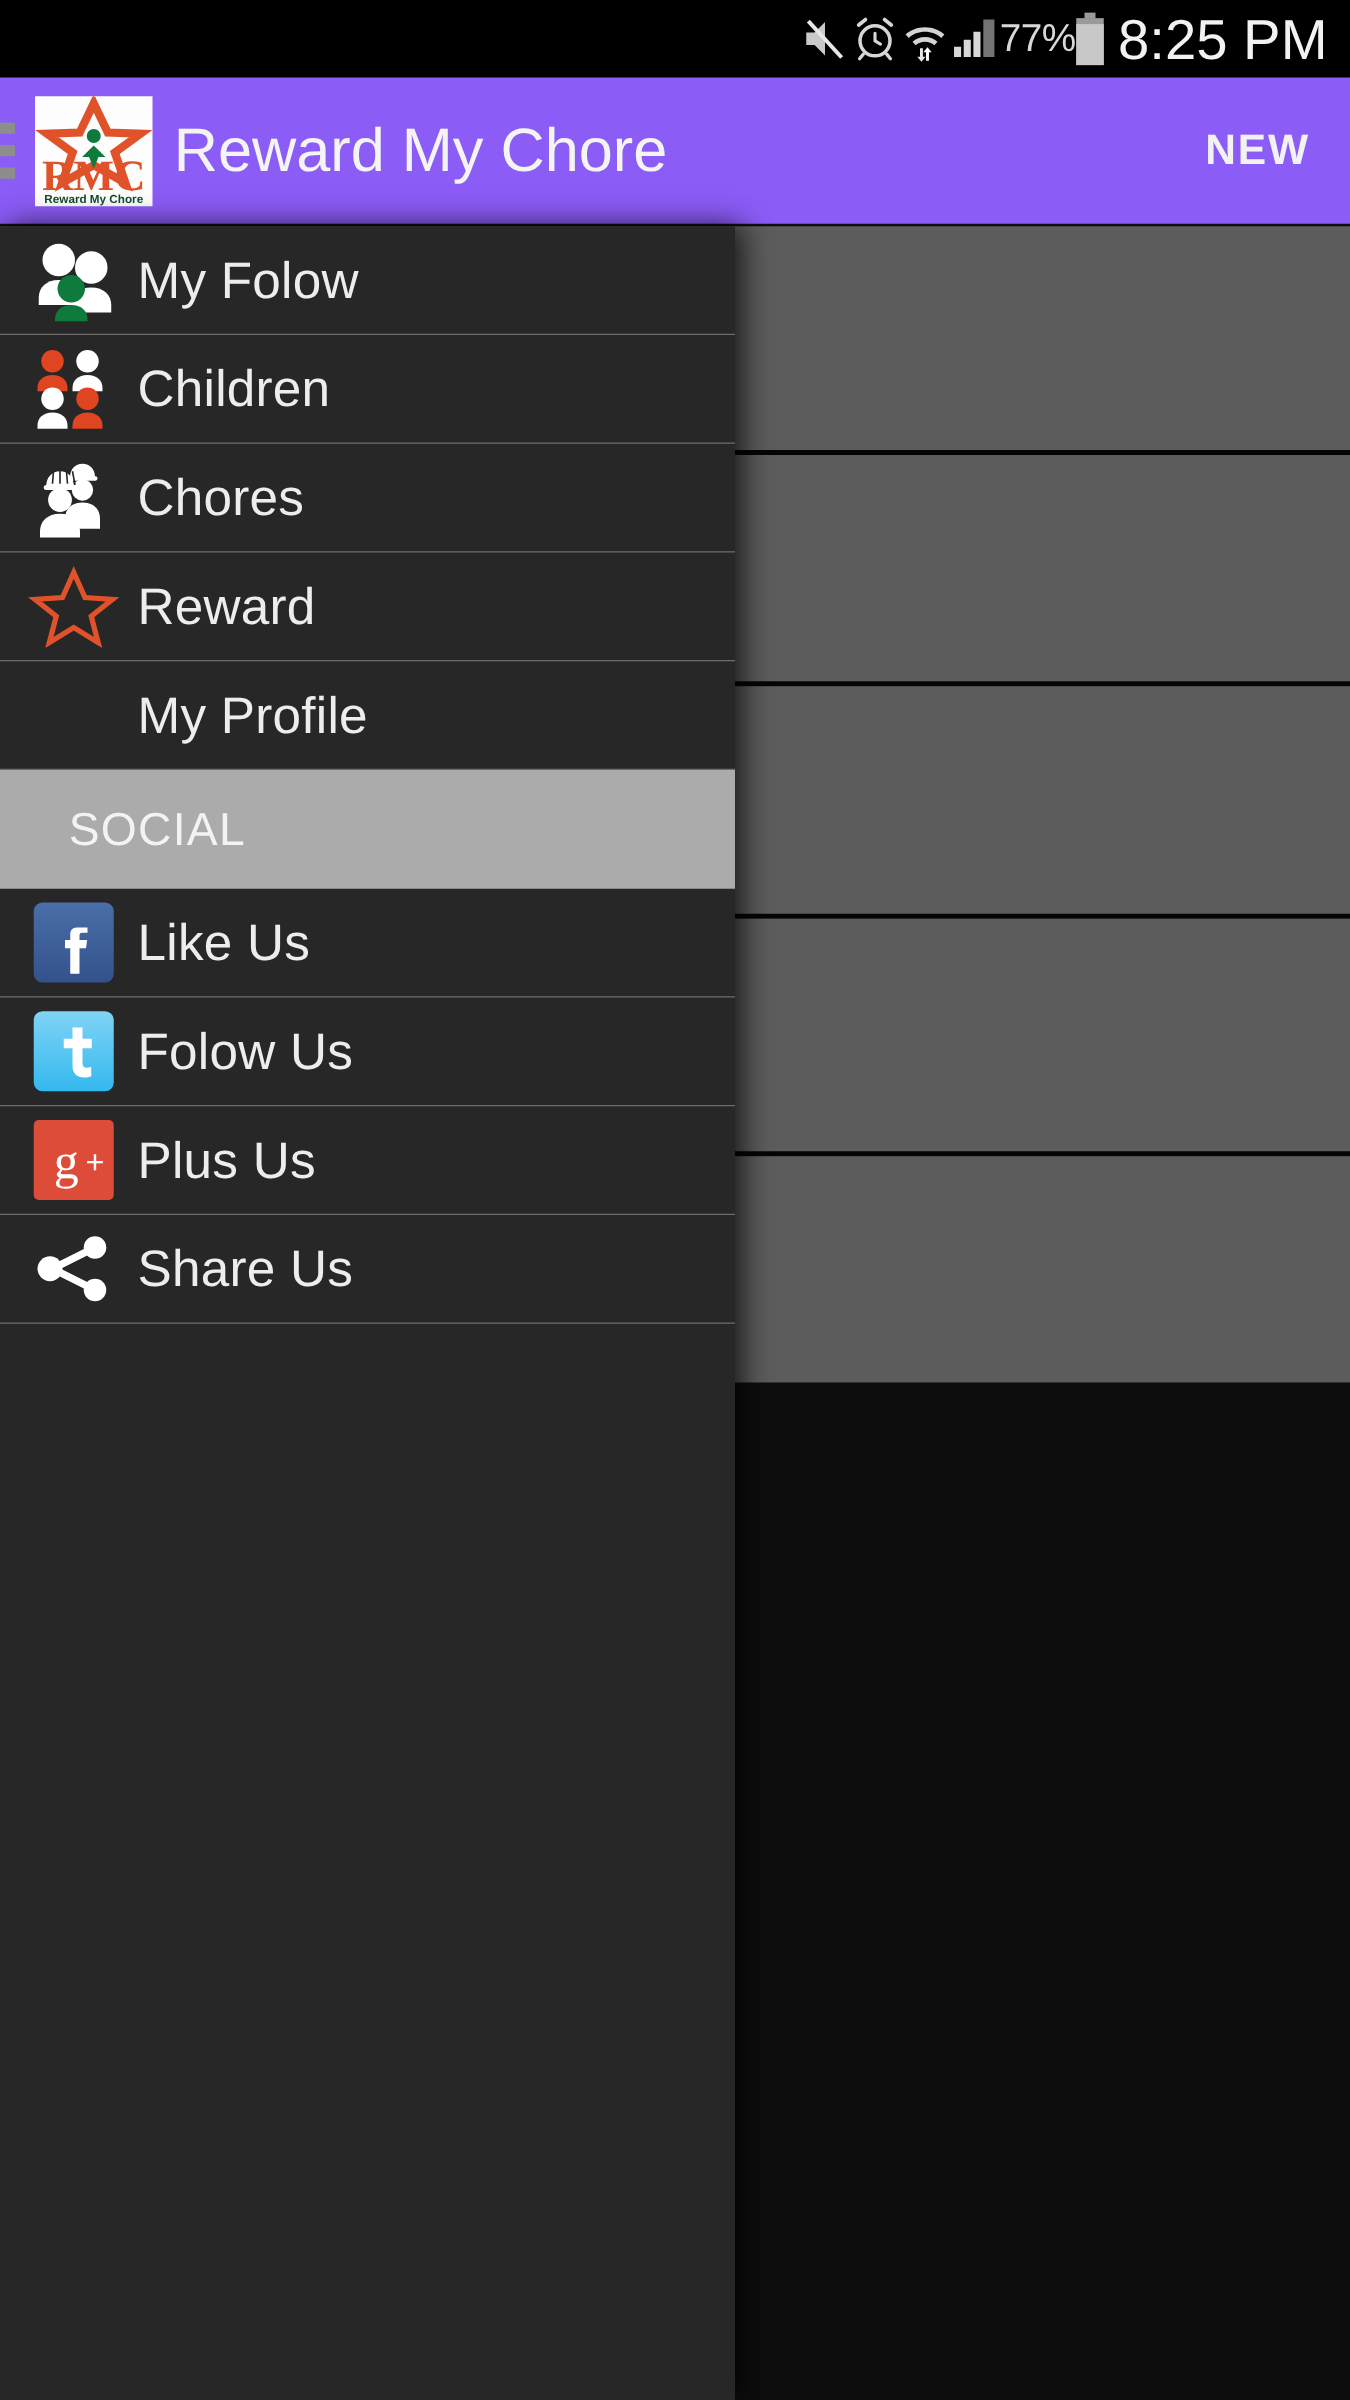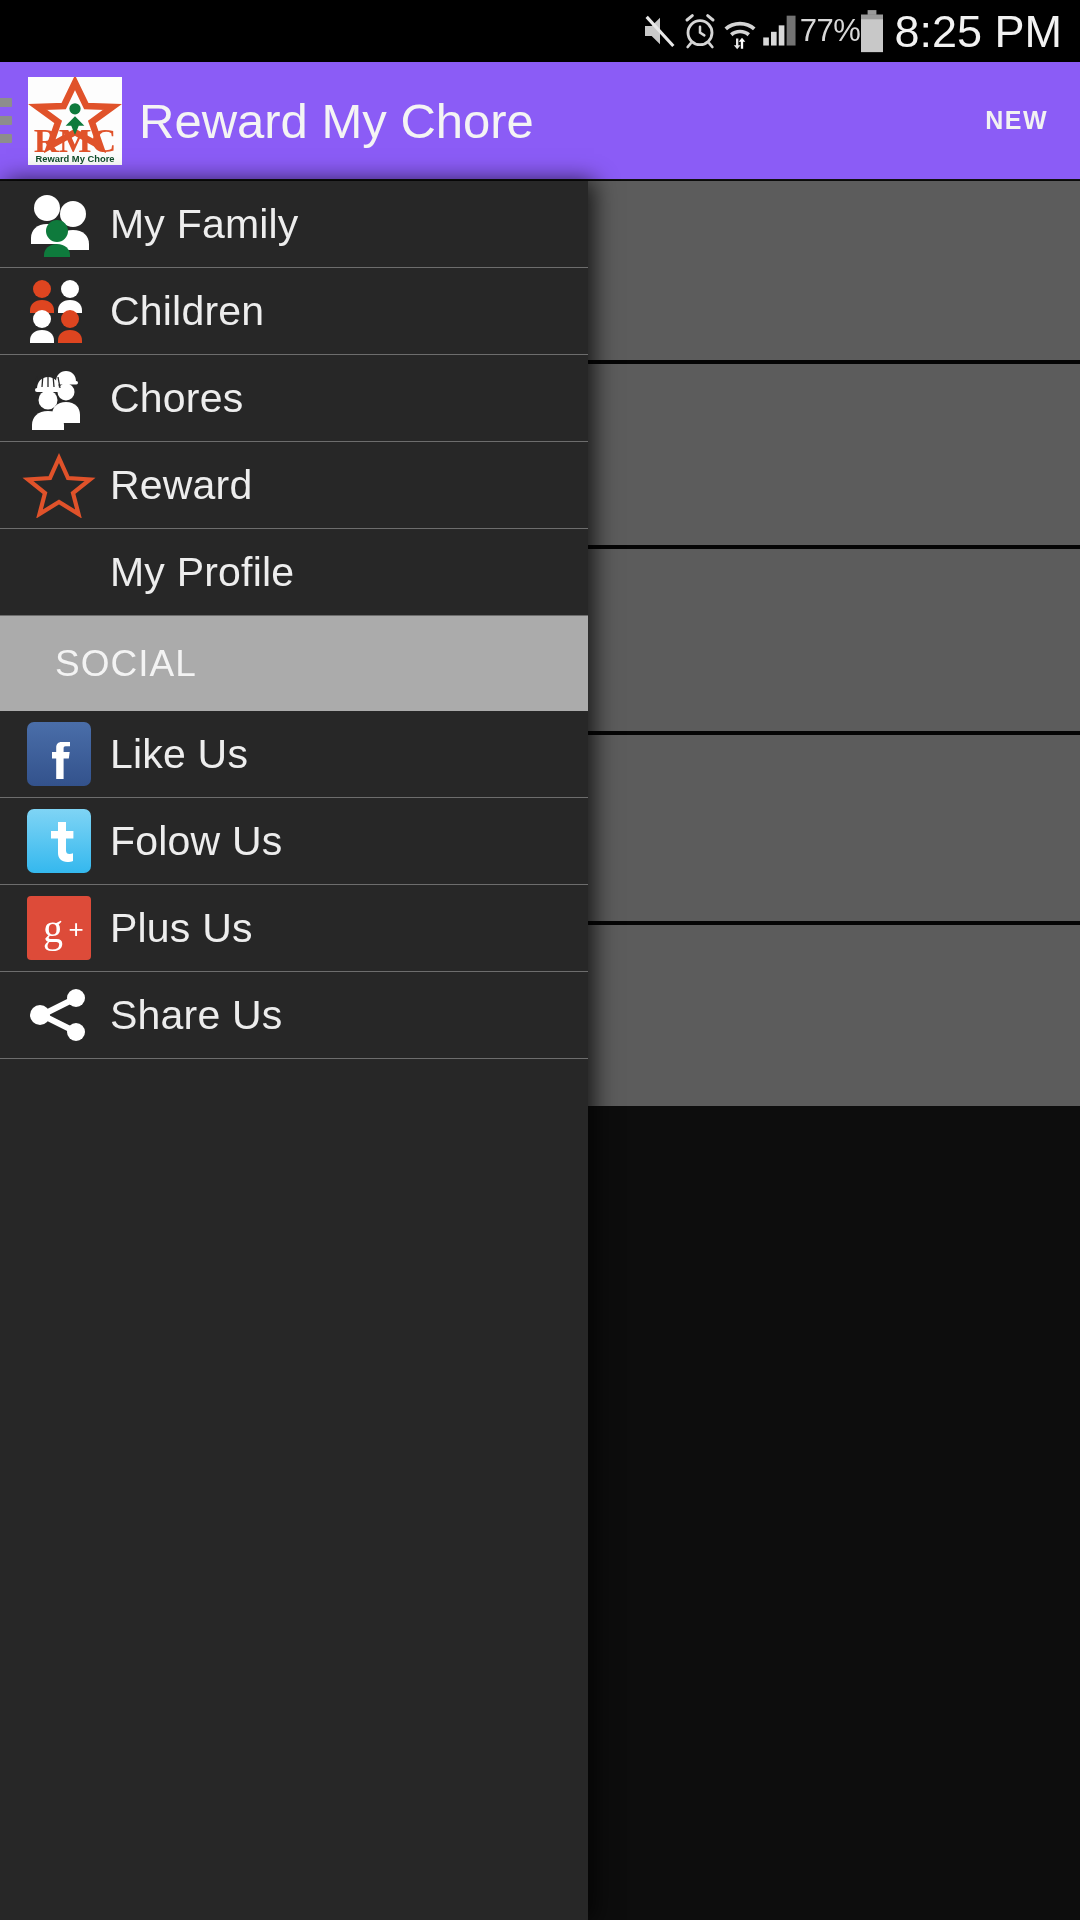--- a/index.html
+++ b/index.html
@@ -42,21 +42,21 @@
   .app-logo {
     width:94px; height:88px; background:#fdfdfd; margin-left:16px;
     position:relative; flex:0 0 auto; overflow:hidden;
     display:flex; align-items:center; justify-content:center;
   }
   .app-title {
     color:#f4f4f4; font-size:49px; margin-left:17px; letter-spacing:0px;
     white-space:nowrap; font-weight:400;
   }
   .new-btn {
-    margin-left:auto; margin-right:32px; color:#f2f2f2; font-size:25px;
+    margin-left:auto; margin-right:32px; color:#f2f2f2; font-size:34px;
     font-weight:bold; letter-spacing:1.5px;
   }
 
   
   .content-scrim {
     position:absolute; left:0; top:181px; width:1080px; height:1739px;
     background:#0d0d0d;
   }
   .content-list { position:absolute; left:0; top:0; width:1080px; height:925px; }
   .content-row {
@@ -192,21 +192,21 @@
       <span class="nav-icon">
         <svg width="74" height="66" viewBox="0 0 74 66">
           <circle cx="25" cy="17" r="13" fill="#fff"></circle>
           <path d="M25 33c-10 0-16 6-16 14v6h32v-6c0-8-6-14-16-14z" fill="#fff"></path>
           <circle cx="51" cy="23" r="13" fill="#fff"></circle>
           <path d="M51 39c-10 0-16 6-16 14v6h32v-6c0-8-6-14-16-14z" fill="#fff"></path>
           <circle cx="35" cy="40" r="11" fill="#0E7A3C"></circle>
           <path d="M35 53c-8 0-13 5-13 11v4h26v-4c0-6-5-11-13-11z" fill="#0E7A3C"></path>
         </svg>
       </span>
-      <span class="nav-label">My Family</span>
+      <span class="nav-label">My Folow</span>
     </div>
 
     <div class="nav-item">
       <span class="nav-icon">
         <svg width="74" height="66" viewBox="0 0 74 66">
           <circle cx="20" cy="11" r="9" fill="#DE4520"></circle>
           <path d="M20 22c-7.5 0-12 4.4-12 10.4V35h24v-2.6C32 26.4 27.5 22 20 22z" fill="#DE4520"></path>
           <circle cx="48" cy="11" r="9" fill="#fff"></circle>
           <path d="M48 22c-7.5 0-12 4.4-12 10.4V35h24v-2.6C60 26.4 55.5 22 48 22z" fill="#fff"></path>
           <circle cx="20" cy="41" r="9" fill="#fff"></circle>

